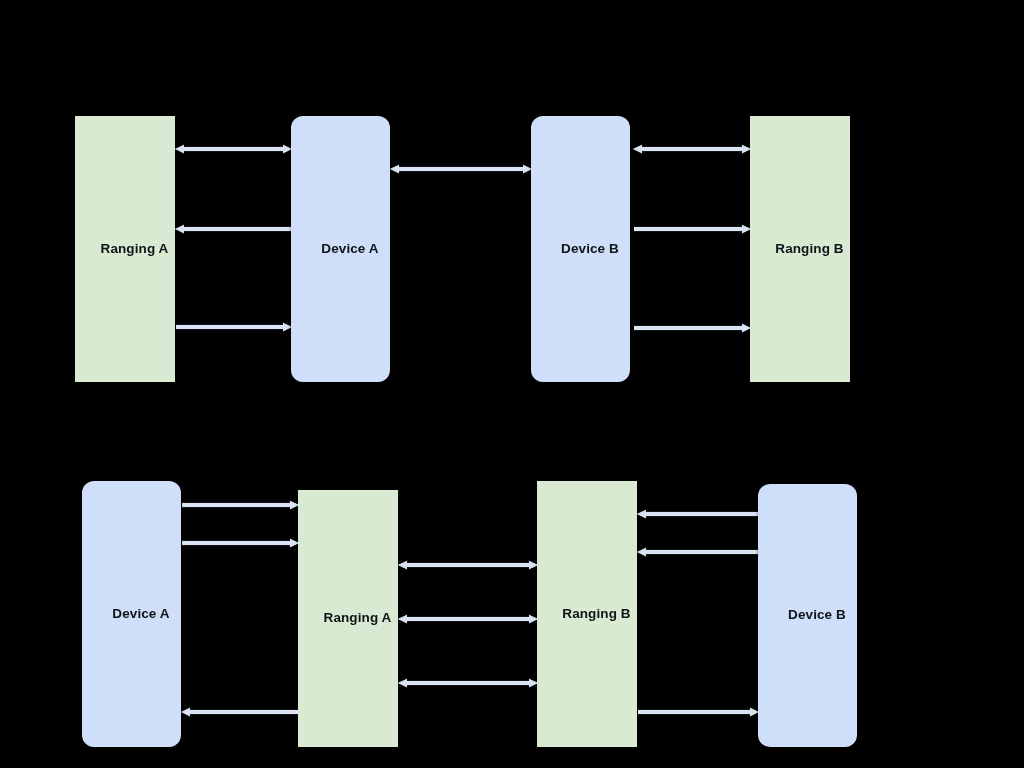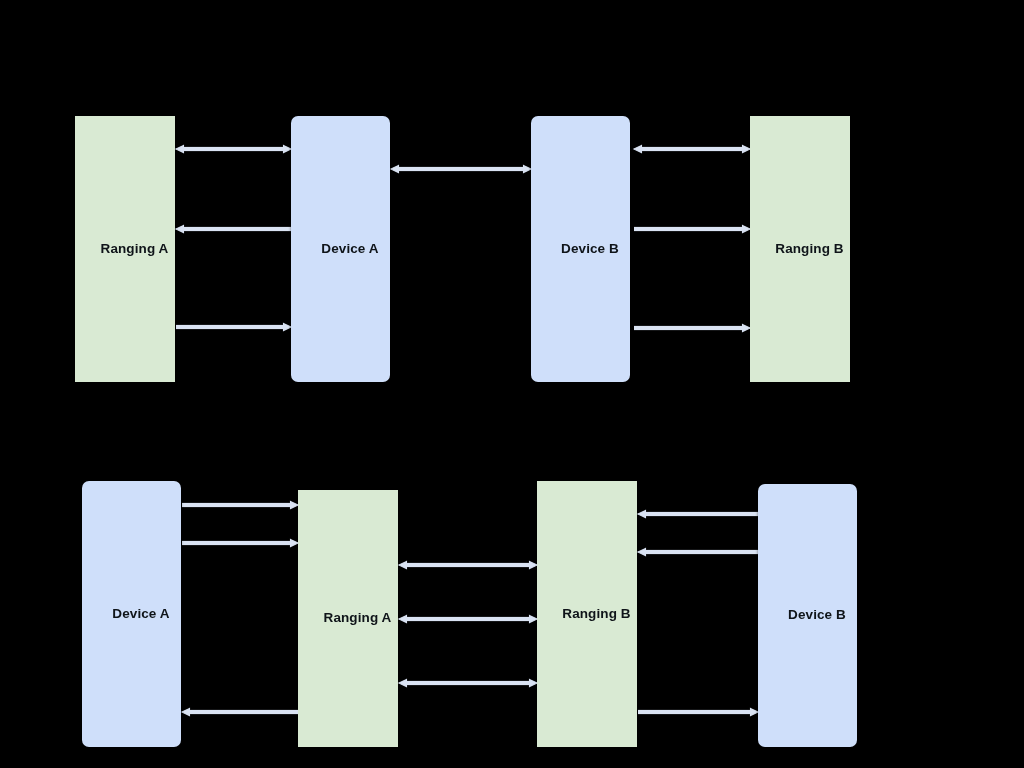--- a/index.html
+++ b/index.html
@@ -32,21 +32,21 @@
     text-align: center;
     line-height: 1.2;
     user-select: none;
   }
   .node.green {
     background: #d9ead3;
     border-radius: 0px;
   }
   .node.blue {
     background: #cfdffa;
-    border-radius: 7px;
+    border-radius: 12px;
     box-shadow: 0 2px 3px rgba(0,0,0,0.55);
   }
   .edge {
     position: absolute;
     height: 14px;
     pointer-events: none;
   }
   .edge svg {
     display: block;
     overflow: visible;

